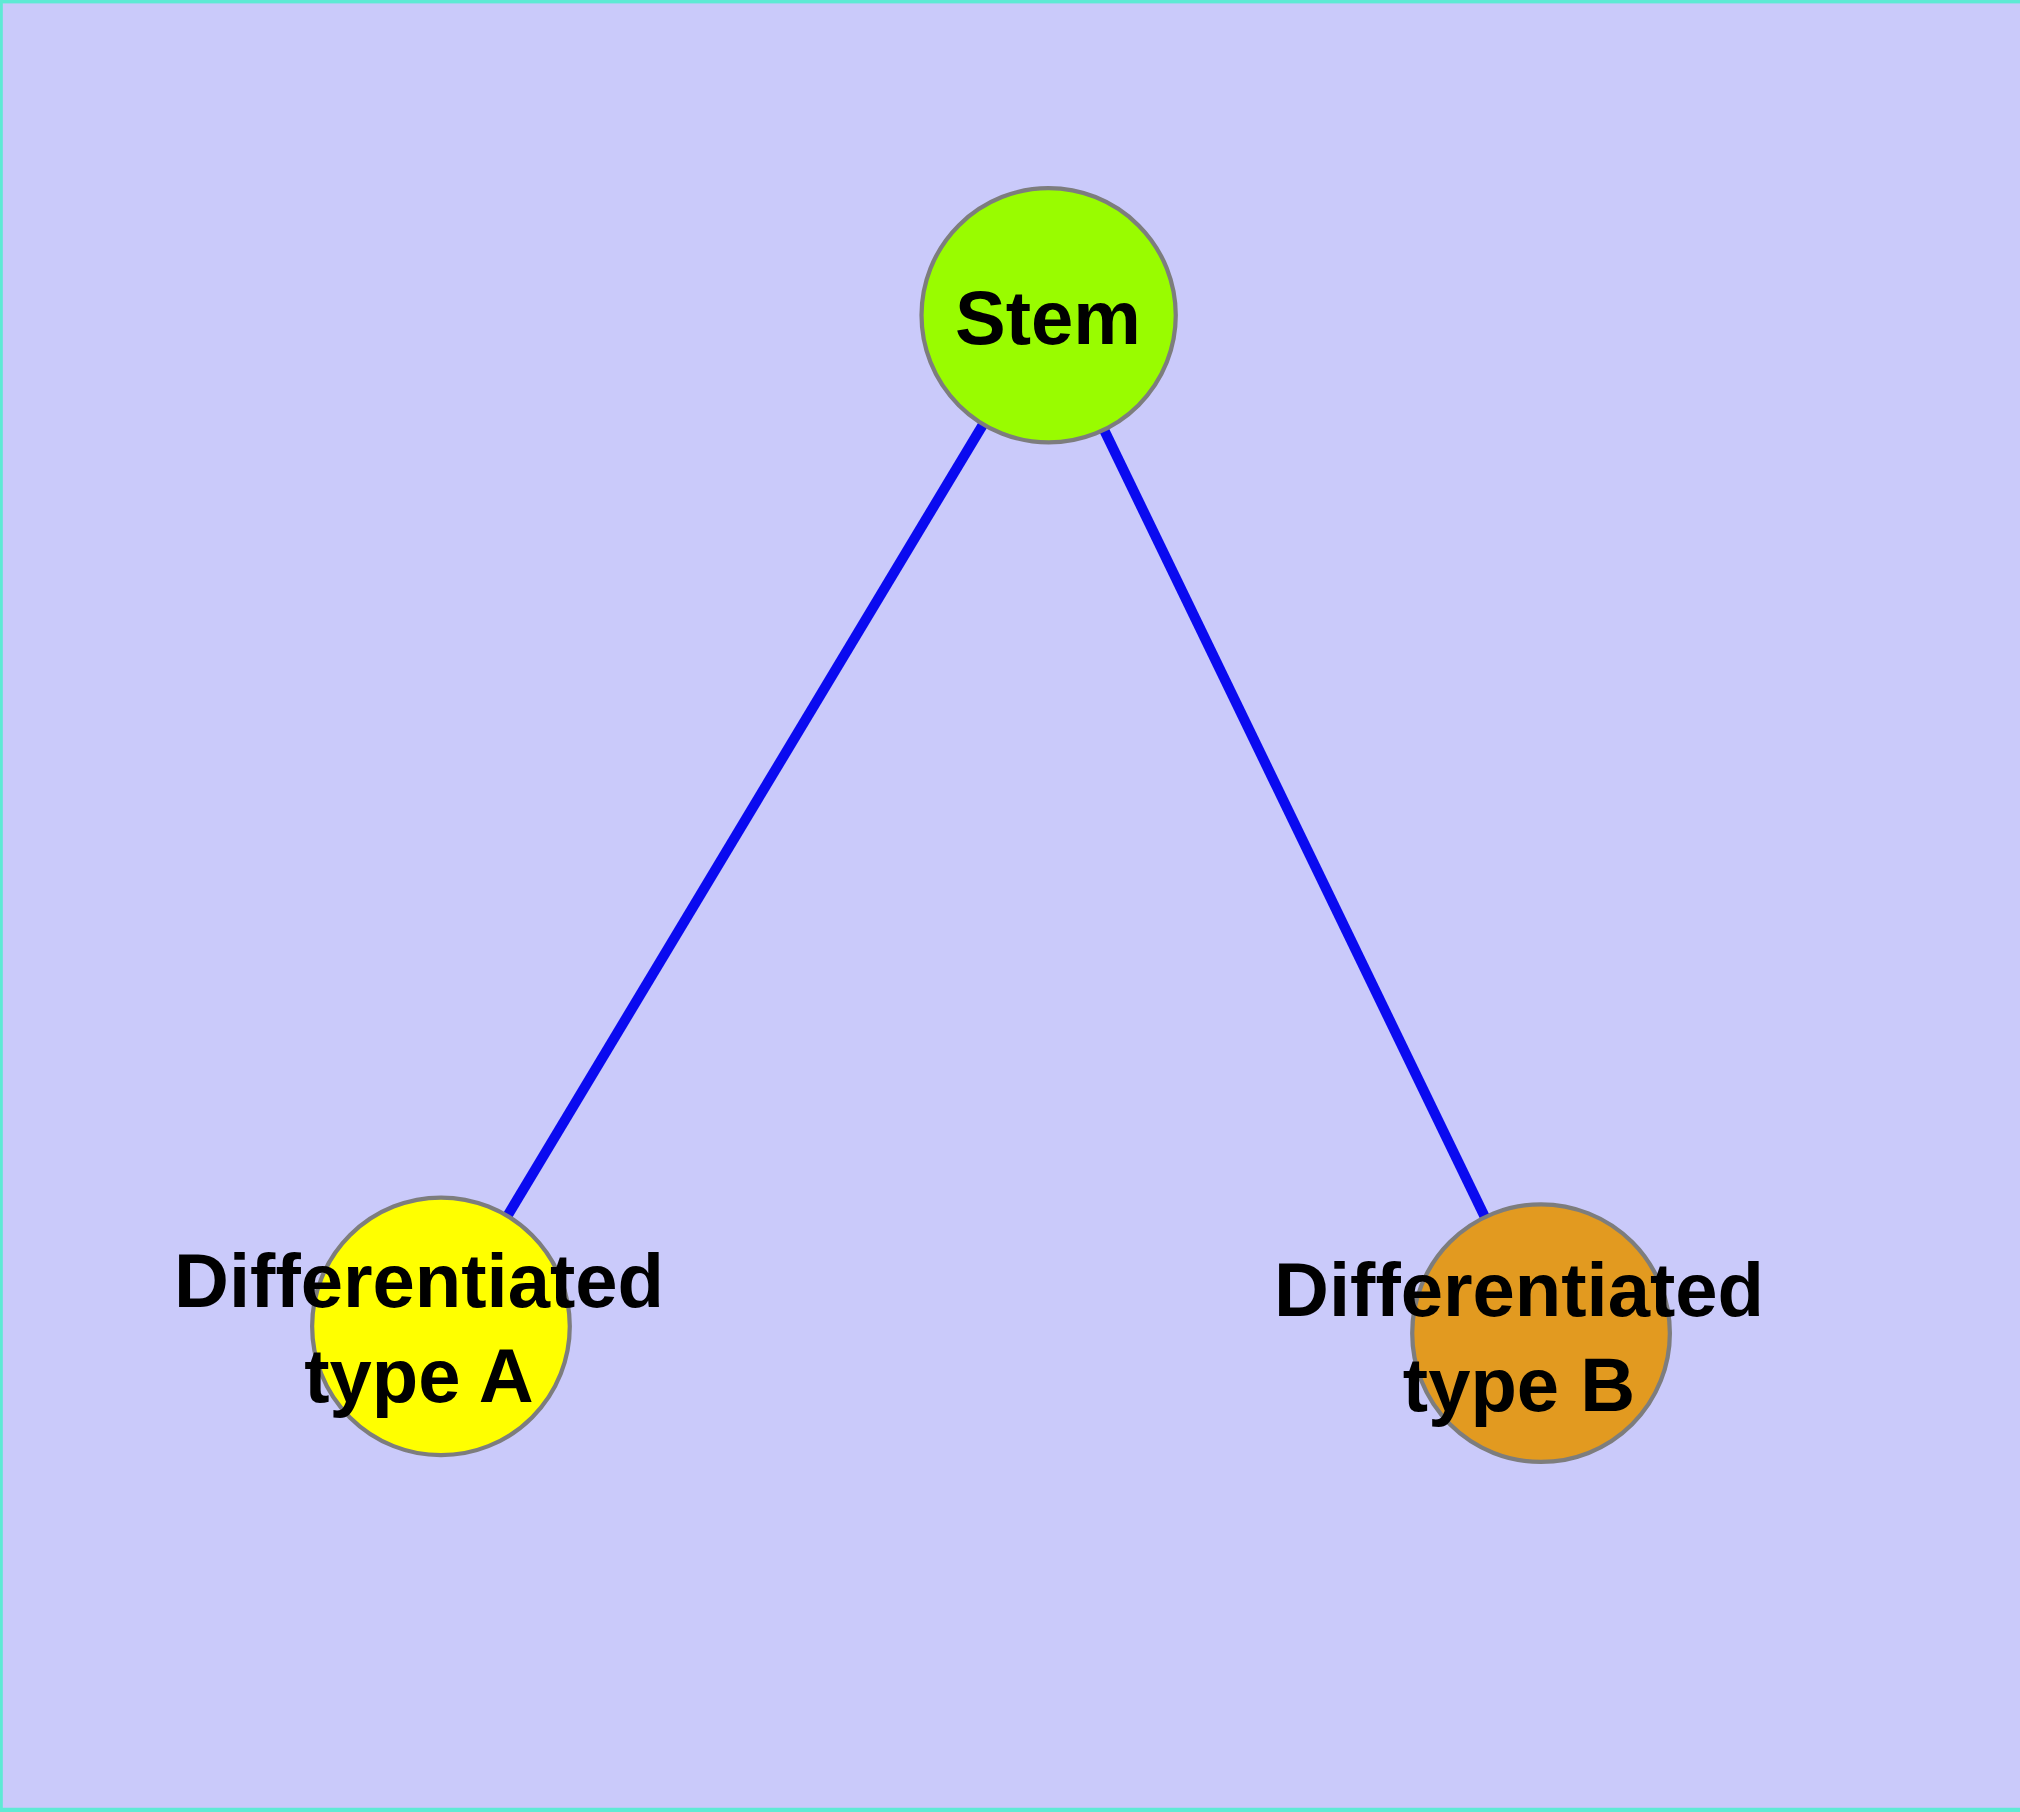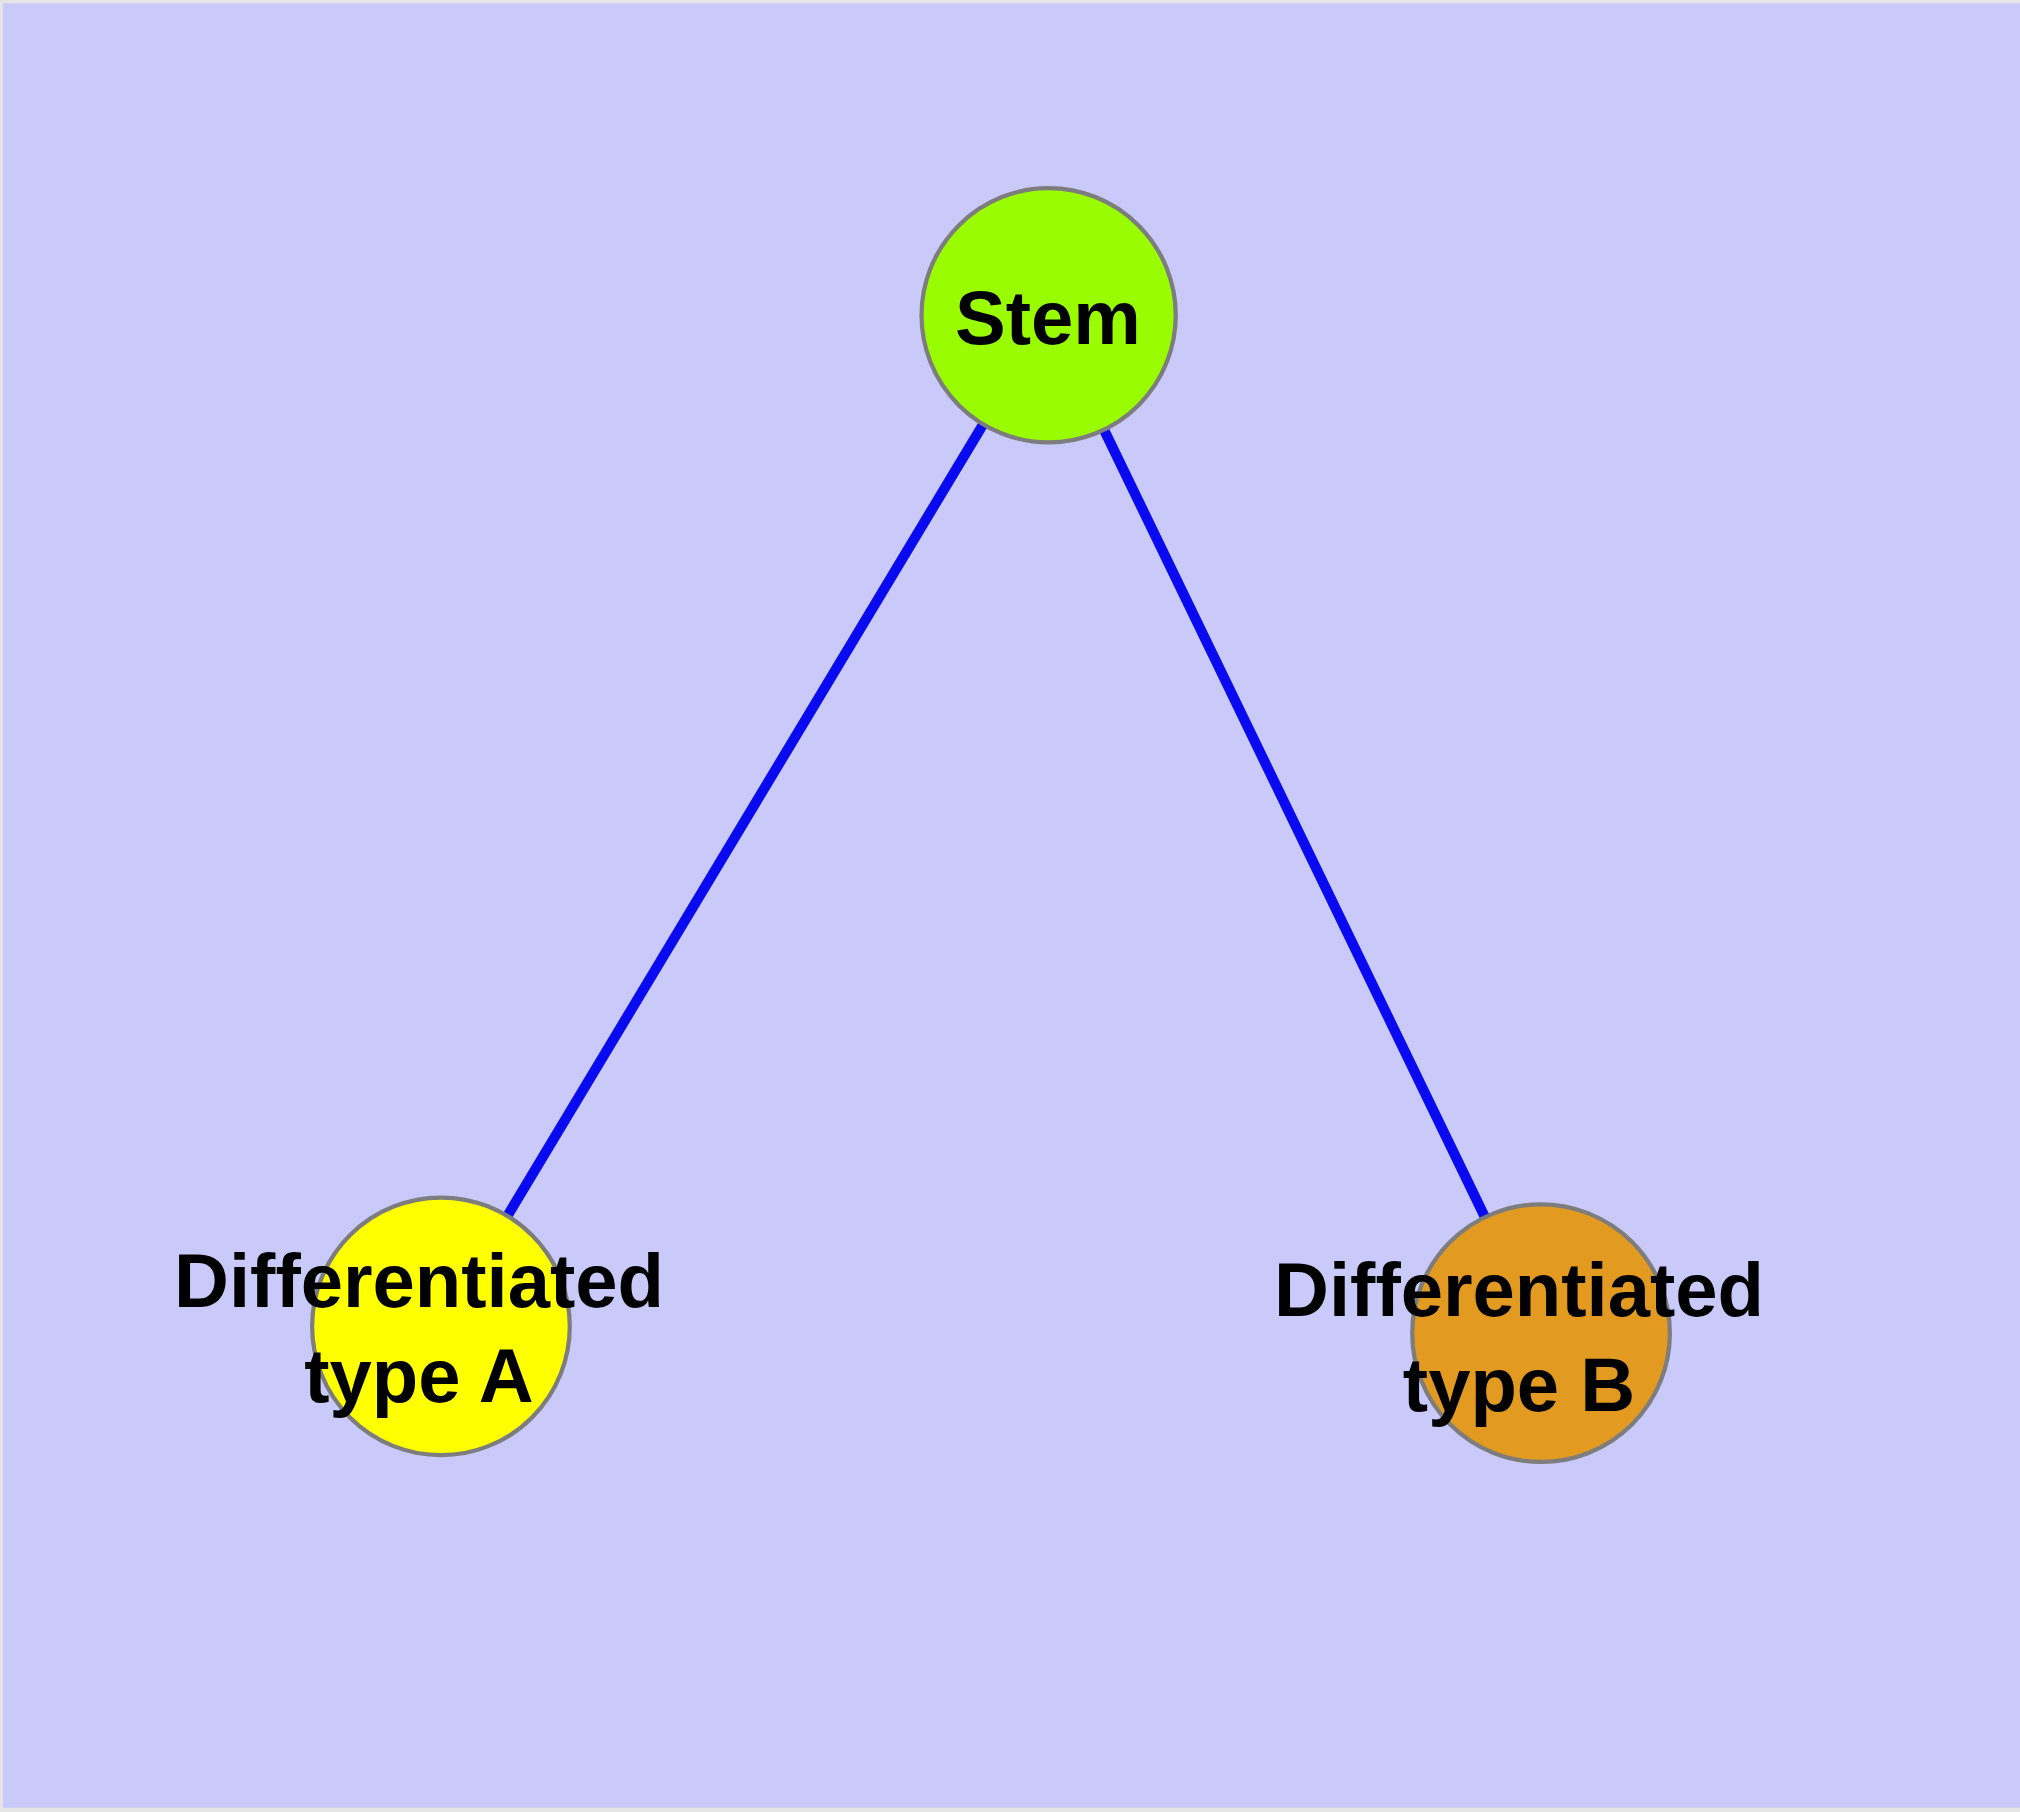--- a/index.html
+++ b/index.html
@@ -7,21 +7,21 @@
     width: 2021px;
     height: 1812px;
     background: #ffffff;
     font-family: "Liberation Sans", sans-serif;
   }
   .canvas {
     position: relative;
     width: 2021px;
     height: 1812px;
     overflow: hidden;
-    background: #e5e5e5;
+    background: #5eead4;
   }
   .canvas svg {
     position: absolute;
     left: 0;
     top: 0;
   }
   .node-label {
     position: absolute;
     width: 678px;
     text-align: center;

